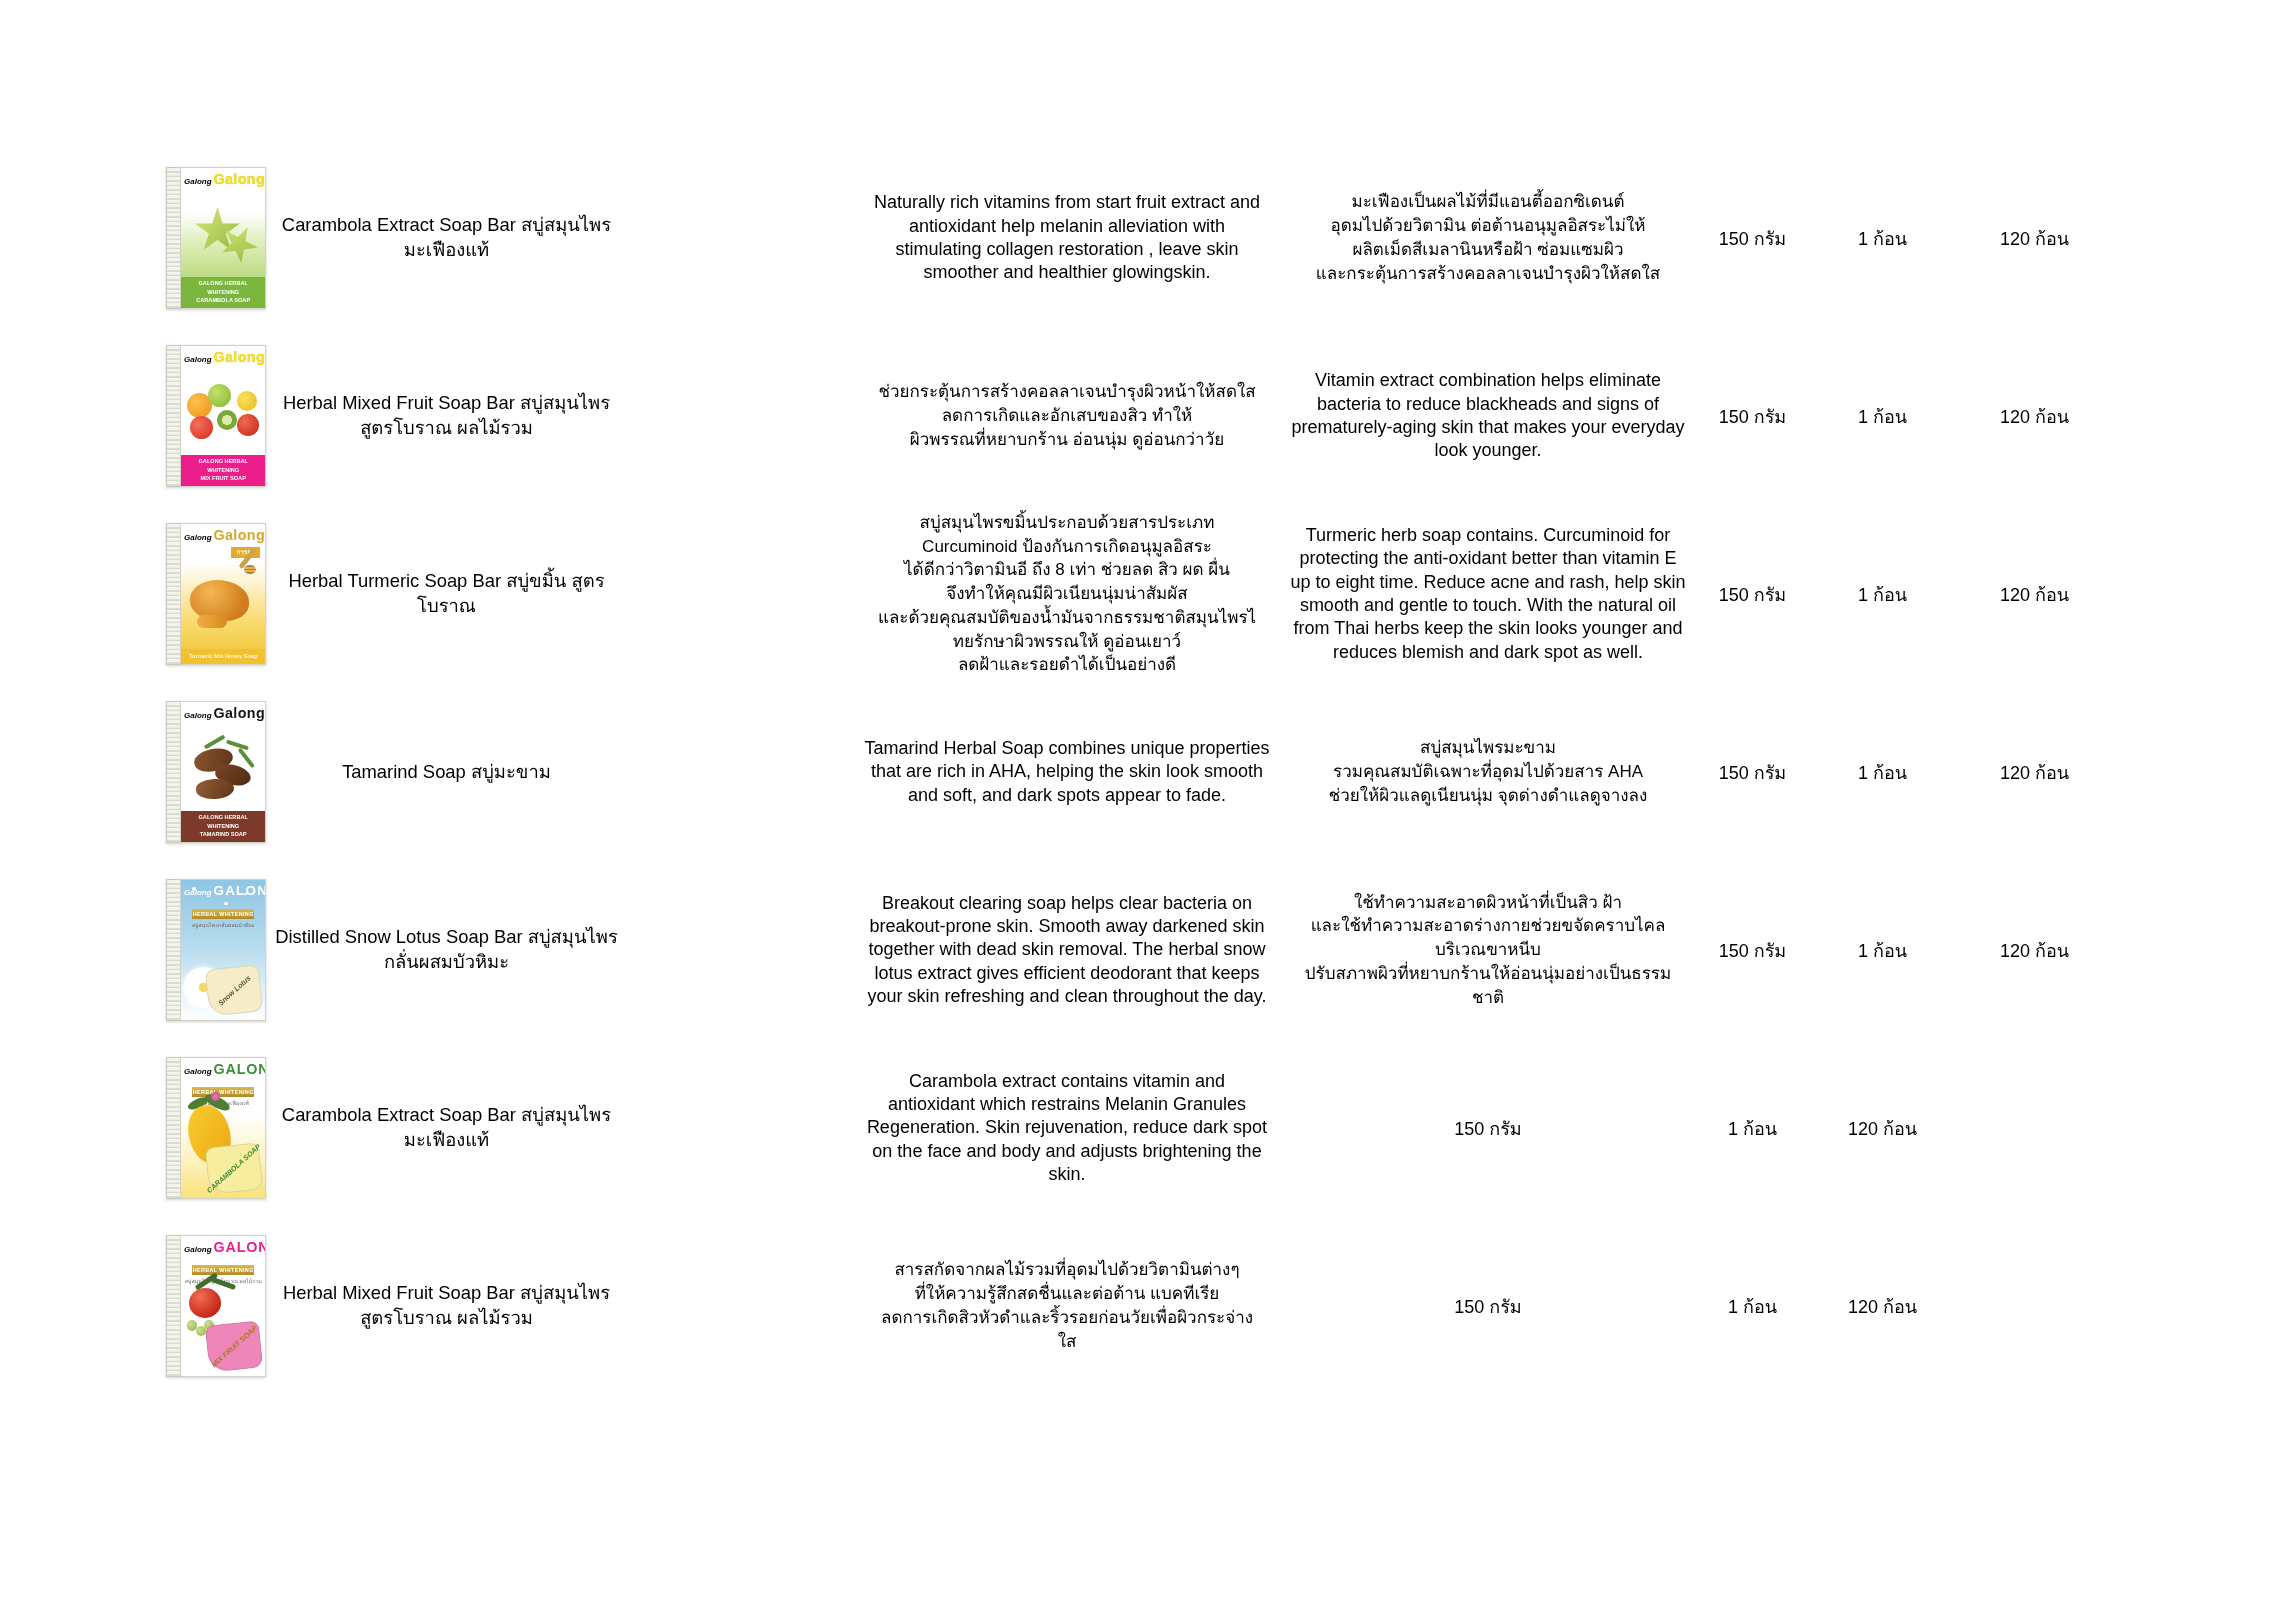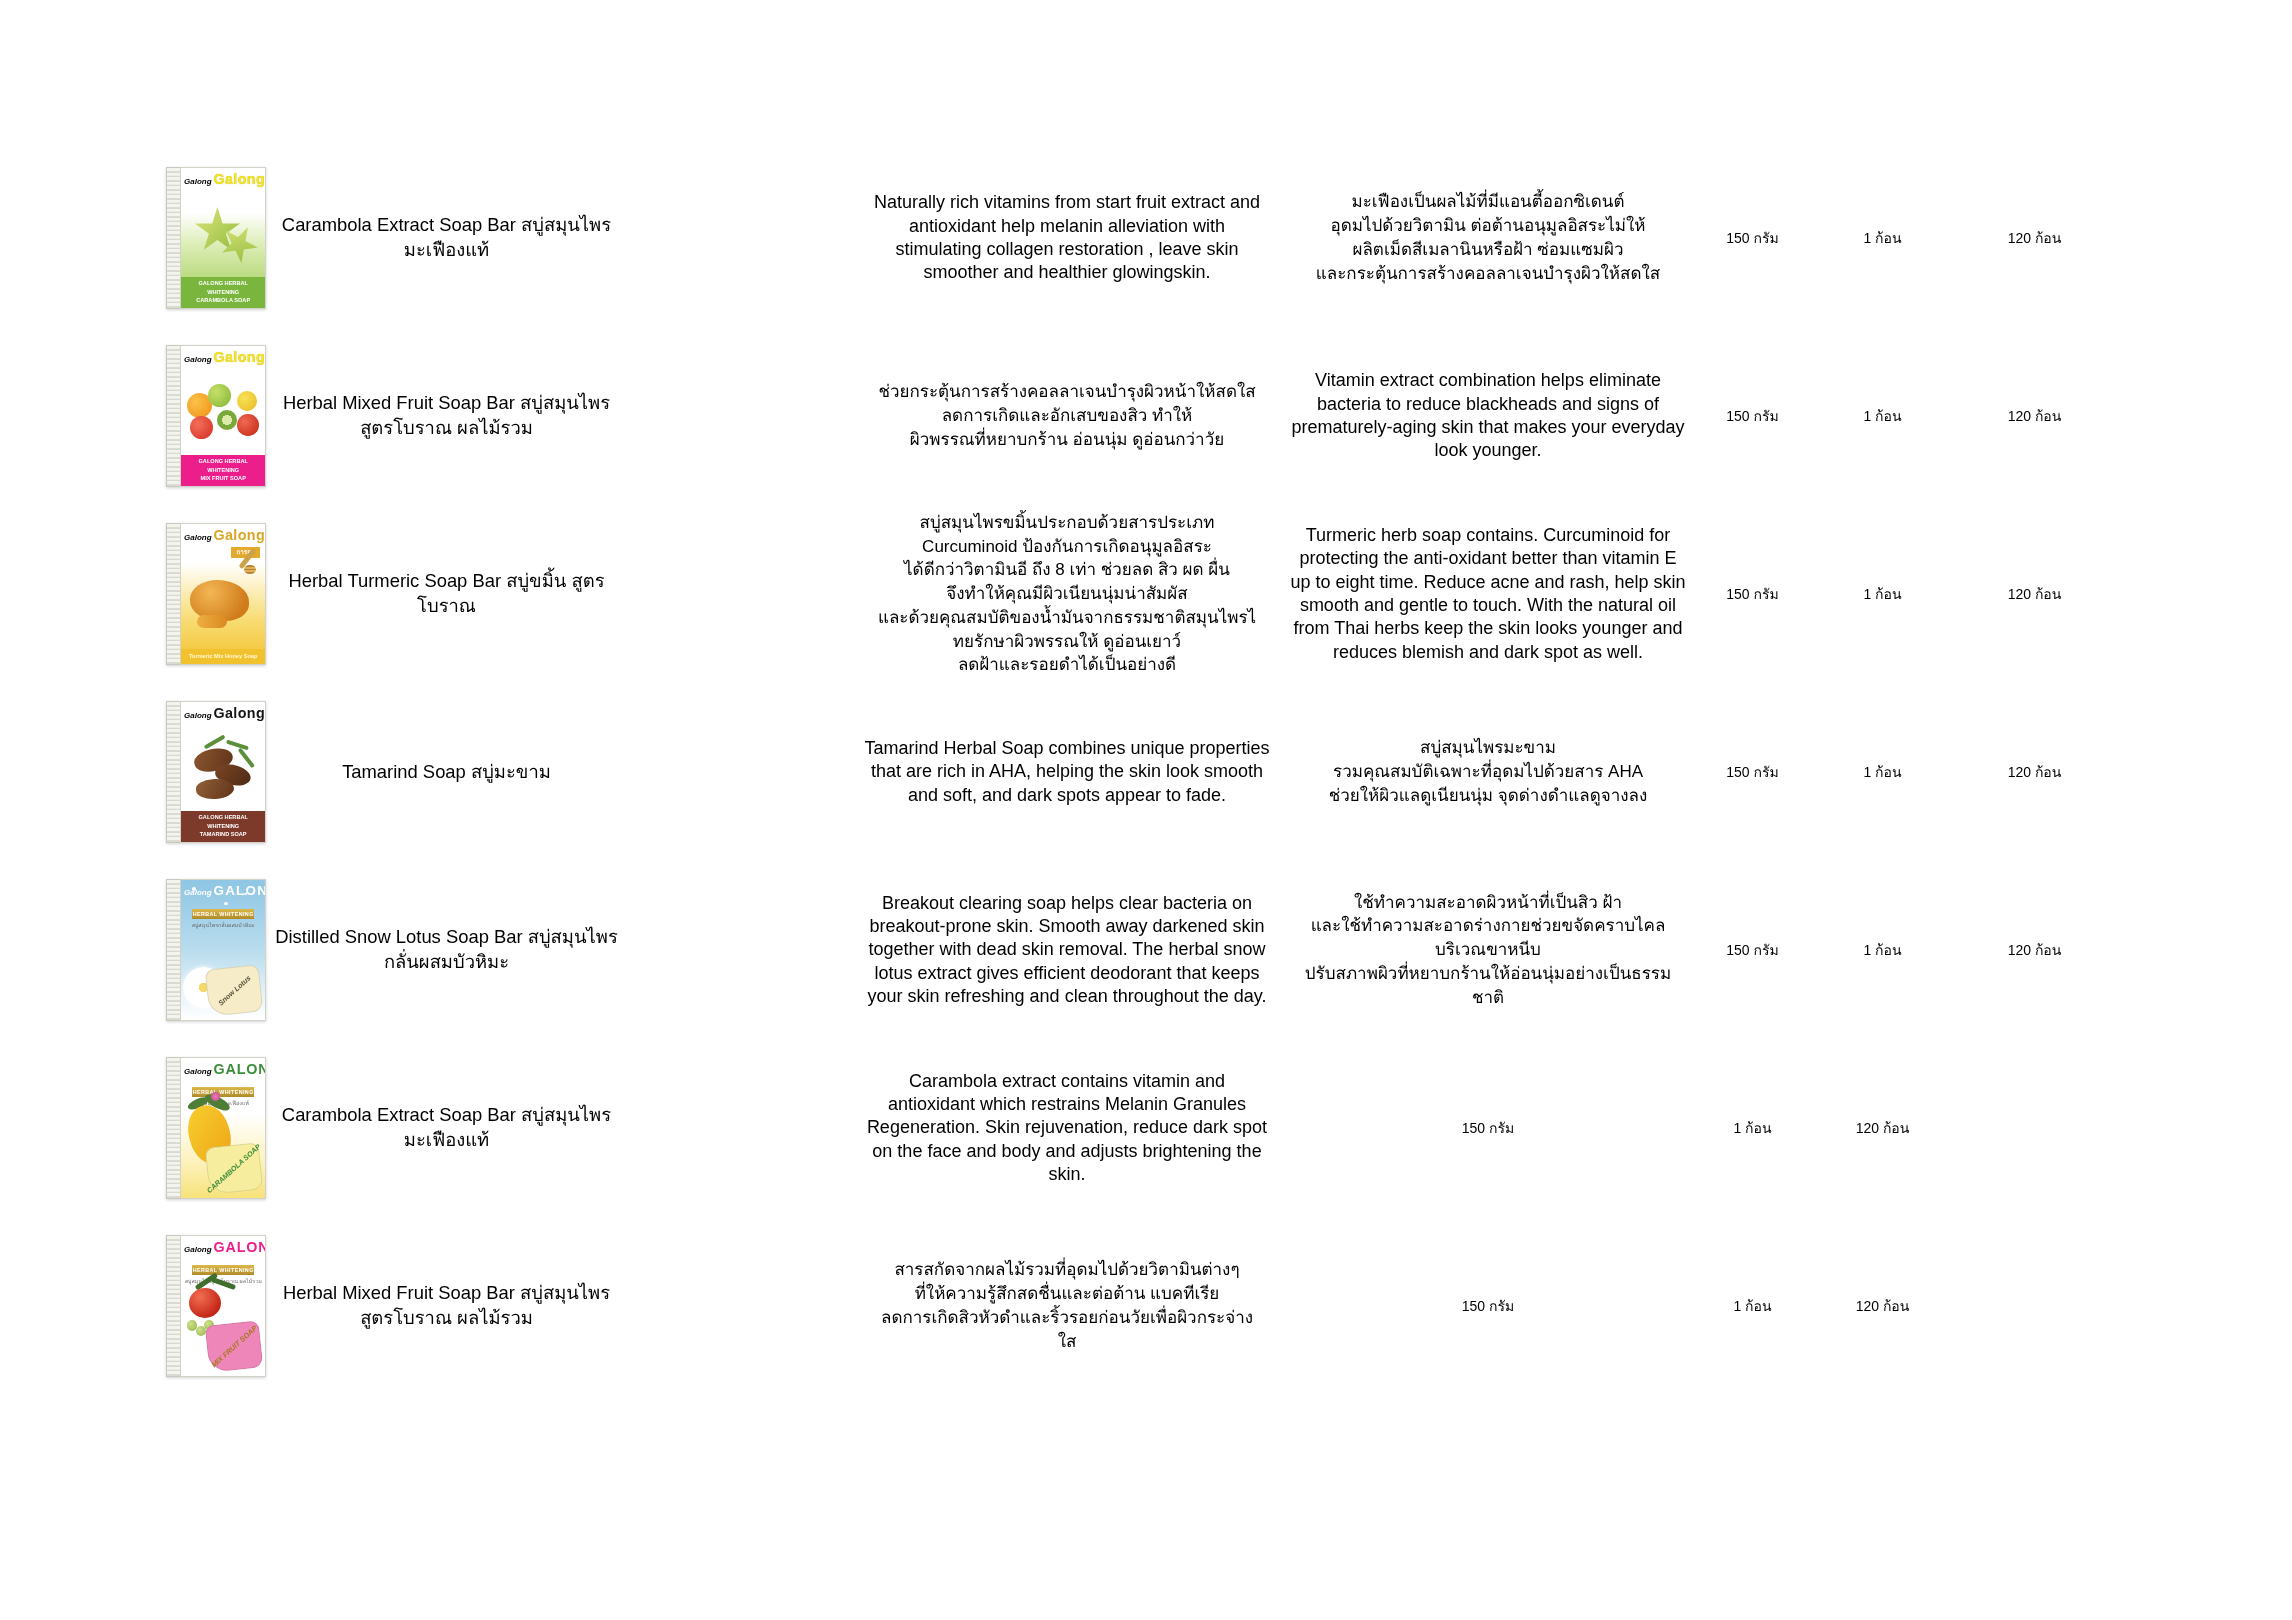--- a/index.html
+++ b/index.html
@@ -10,21 +10,21 @@
   .catalog{position:absolute;top:149px;left:0;}
   .row{
     display:grid;
     grid-template-columns:166px 106px 349px 240px 412px 430px 99px 161px 143px;
     height:178px;align-items:center;
   }
   .cell{text-align:center;}
   .cell-name{font-size:18.4px;line-height:1.35;}
   .cell-th{font-size:17px;line-height:1.4;white-space:pre-line;}
   .cell-en{font-size:18px;line-height:1.3;white-space:pre-line;}
-  .cell-num{font-size:14px;}
+  .cell-num{font-size:18px;}
 
   
   .soap-box{width:100px;height:142px;display:flex;filter:drop-shadow(0.9px 1.8px 1.8px rgba(0,0,0,.18));}
   .spine{
     width:13.4px;border:0.9px solid #c9c9bf;border-right:none;
     background:repeating-linear-gradient(180deg,#f4f4ee 0px,#f4f4ee 2.7px,#d9d9cf 3.6px,#d9d9cf 4.5px);
   }
   .face{flex:1;position:relative;border:0.9px solid #d2d2c8;background:#fff;overflow:hidden;}
   .brand-row{position:absolute;top:2.7px;left:2.7px;right:1.8px;display:flex;align-items:baseline;gap:1.8px;white-space:nowrap;}
   .brand-script{font-style:italic;font-size:8px;font-weight:bold;}

